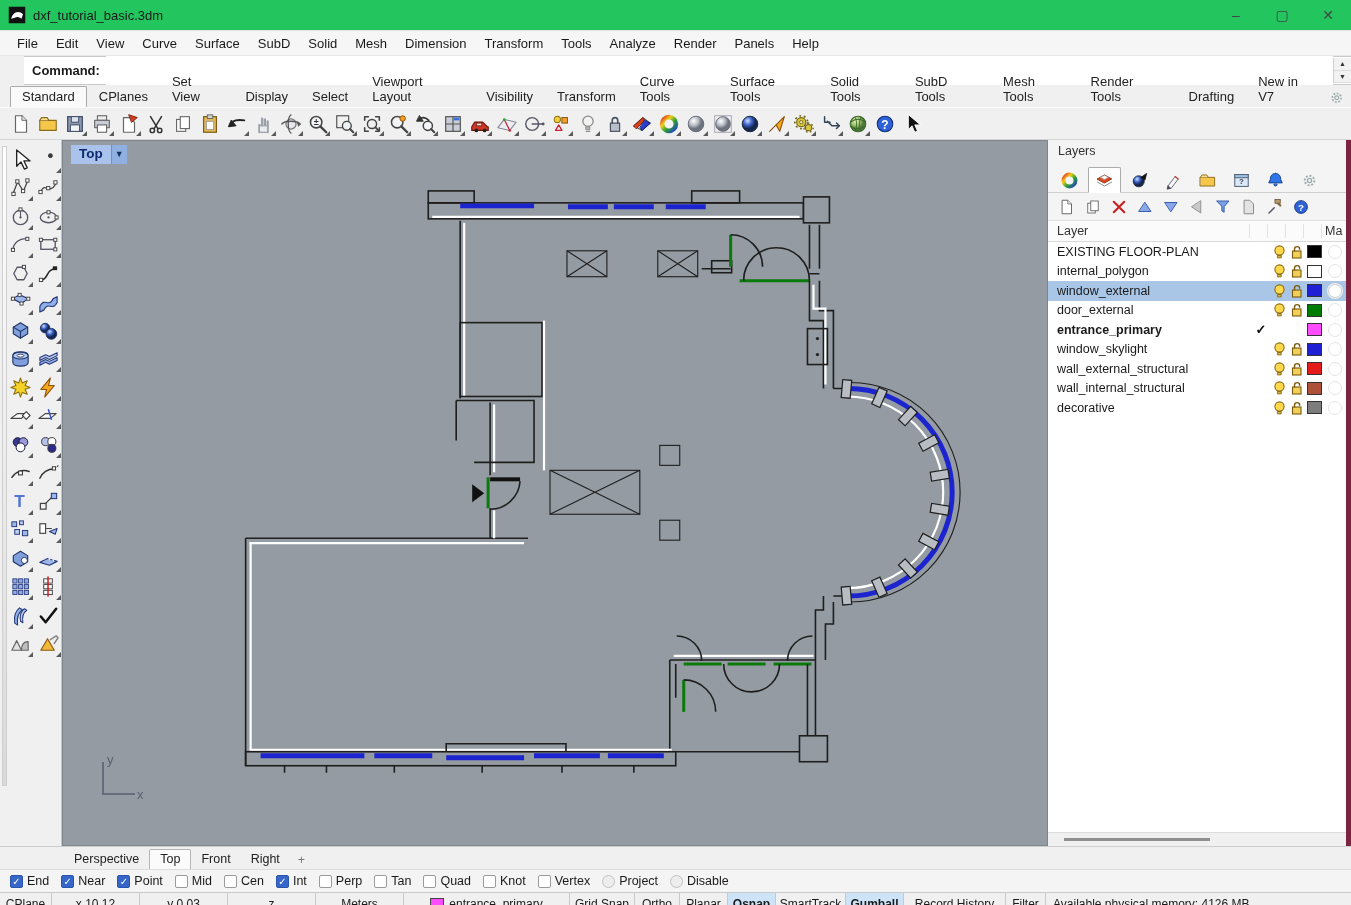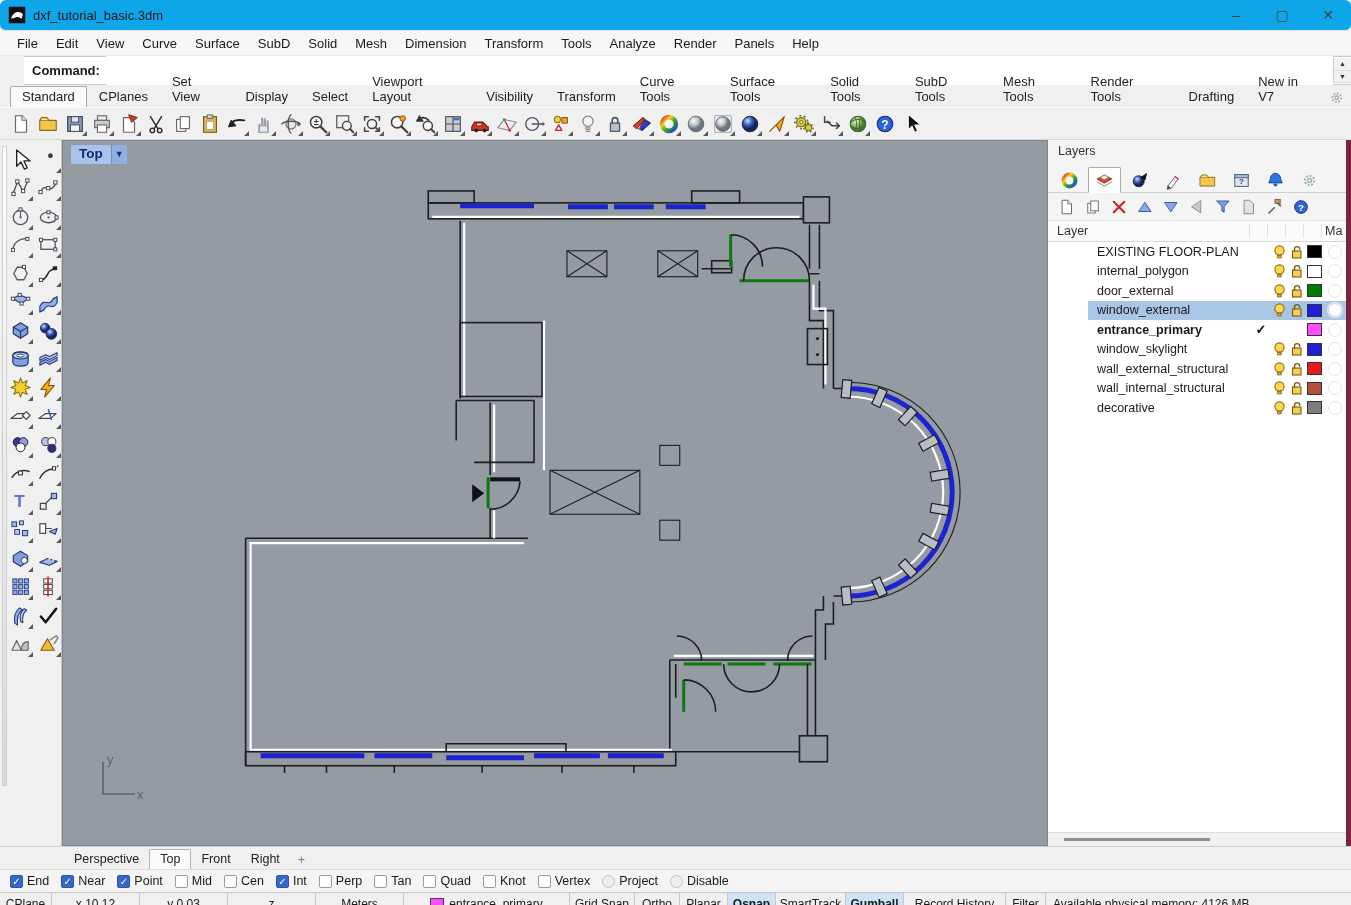--- a/index.html
+++ b/index.html
@@ -1,19 +1,19 @@
 <!DOCTYPE html>
 <html><head>
 <meta charset="utf-8">
 <style>
   html,body{margin:0;padding:0;}
   body{width:1351px;height:905px;overflow:hidden;background:#f0f0f0;
        font-family:"Liberation Sans",sans-serif;font-size:13px;color:#1a1a1a;}
   
-  .titlebar{height:30px;background:#0ea5e9;display:flex;align-items:center;border-bottom:1px solid #e3e3e3;border-radius:6px;}
+  .titlebar{height:30px;background:#22c55e;display:flex;align-items:center;border-bottom:1px solid #e3e3e3;}
   .titlebar .appicon{width:18px;height:18px;margin:0 7px 0 8px;}
   .titlebar .title{flex:1;font-size:13px;}
   .wctl{width:46px;height:30px;display:flex;align-items:center;justify-content:center;color:#444;font-size:14px;}
   
   .menubar{height:24px;background:#f6f6f6;display:flex;align-items:center;padding-left:8px;border-bottom:1px solid #e8e8e8;}
   .menu-item{padding:3px 9px;}
   
   .cmdrow{height:27px;background:#fff;border:1px solid #c9c9c9;border-left:none;border-right:none;display:flex;align-items:center;margin-left:24px;}
   .cmdrow .cmdlabel{font-weight:bold;padding:0 6px 0 8px;}
   .cmdrow input{flex:1;border:none;outline:none;height:100%;font:inherit;background:#fff;}
@@ -52,21 +52,21 @@
   .l-tab svg{width:19px;height:19px;}
   .l-tab.active{background:#fff;border:1px solid #ababab;border-bottom:1px solid #fff;border-radius:2px 2px 0 0;margin-bottom:-1px;}
   .l-tools{height:27px;display:flex;align-items:center;gap:5px;padding-left:8px;background:#f4f4f4;border-bottom:1px solid #e0e0e0;}
   .l-tool{width:21px;height:21px;display:flex;align-items:center;justify-content:center;}
   .l-tool svg{width:18px;height:18px;}
   .l-head{height:20px;display:flex;align-items:center;background:#fbfbfb;border-bottom:1px solid #d8d8d8;font-size:12.5px;color:#333;}
   .l-head .hname{flex:1;padding-left:9px;}
   .l-head .hsep{width:17px;height:14px;border-left:1px solid #e2e2e2;}
   .l-head .hmat{width:21px;height:14px;border-left:1px solid #e2e2e2;padding-left:3px;overflow:hidden;white-space:nowrap;}
   .l-list{flex:1;background:#fff;overflow:hidden;}
-  .l-row{height:19.5px;display:flex;align-items:center;font-size:12.5px;margin-left:40px;}
+  .l-row{height:19.5px;display:flex;align-items:center;font-size:12.5px;}
   .l-row.selected{background:#a9c6e7;}
   .l-row .nm{flex:1;padding-left:9px;white-space:nowrap;overflow:hidden;}
   .l-row.current .nm{font-weight:bold;}
   .cchk{width:20px;text-align:center;font-size:13px;font-weight:bold;color:#111;}
   .cbulb,.clock{width:17px;display:flex;justify-content:center;}
   .cbulb svg,.clock svg{width:13px;height:14px;}
   .cswatch{width:19px;display:flex;justify-content:center;}
   .cswatch i{display:block;width:13px;height:11px;border:1px solid #333;}
   .cmat{width:22px;display:flex;justify-content:center;align-items:center;}
   .cmat i{display:block;width:12px;height:12px;border-radius:50%;border:1px solid #e4e4e4;}
@@ -990,62 +990,62 @@
                 <path d="M4.5 6V4.2a2.6 2.6 0 015.2 0" fill="none" stroke="#7a5c10" stroke-width="1.4" stroke-linejoin="round" stroke-linecap="round"></path>
               </svg>
             </span>
             <span class="cswatch">
               <i style="background: rgb(255, 255, 255);"></i>
             </span>
             <span class="cmat">
               <i></i>
             </span>
           </div>
+          <div class="l-row selected">
+            <span class="nm">window_external</span>
+            <span class="cchk"></span>
+            <span class="cbulb">
+              <svg viewBox="0 0 13 14">
+                <circle cx="6.5" cy="5.5" r="4.6" fill="#ffd84d" stroke="#8a6a10" stroke-width="1.1"></circle>
+                <path d="M4.8 10.5h3.4v2.4H4.8z" fill="#d8b040" stroke="#8a6a10" stroke-width="0.9" stroke-linejoin="round" stroke-linecap="round"></path>
+              </svg>
+            </span>
+            <span class="clock">
+              <svg viewBox="0 0 13 14">
+                <rect x="2.5" y="6" width="8.5" height="7" fill="#f2cf58" stroke="#7a5c10" stroke-width="1.1"></rect>
+                <path d="M4.5 6V4.2a2.6 2.6 0 015.2 0" fill="none" stroke="#7a5c10" stroke-width="1.4" stroke-linejoin="round" stroke-linecap="round"></path>
+              </svg>
+            </span>
+            <span class="cswatch">
+              <i style="background: rgb(31, 31, 212);"></i>
+            </span>
+            <span class="cmat">
+              <i class="white"></i>
+            </span>
+          </div>
           <div class="l-row">
             <span class="nm">door_external</span>
             <span class="cchk"></span>
             <span class="cbulb">
               <svg viewBox="0 0 13 14">
                 <circle cx="6.5" cy="5.5" r="4.6" fill="#ffd84d" stroke="#8a6a10" stroke-width="1.1"></circle>
                 <path d="M4.8 10.5h3.4v2.4H4.8z" fill="#d8b040" stroke="#8a6a10" stroke-width="0.9" stroke-linejoin="round" stroke-linecap="round"></path>
               </svg>
             </span>
             <span class="clock">
               <svg viewBox="0 0 13 14">
                 <rect x="2.5" y="6" width="8.5" height="7" fill="#f2cf58" stroke="#7a5c10" stroke-width="1.1"></rect>
                 <path d="M4.5 6V4.2a2.6 2.6 0 015.2 0" fill="none" stroke="#7a5c10" stroke-width="1.4" stroke-linejoin="round" stroke-linecap="round"></path>
               </svg>
             </span>
             <span class="cswatch">
               <i style="background: rgb(0, 125, 0);"></i>
             </span>
             <span class="cmat">
               <i></i>
-            </span>
-          </div>
-          <div class="l-row selected">
-            <span class="nm">window_external</span>
-            <span class="cchk"></span>
-            <span class="cbulb">
-              <svg viewBox="0 0 13 14">
-                <circle cx="6.5" cy="5.5" r="4.6" fill="#ffd84d" stroke="#8a6a10" stroke-width="1.1"></circle>
-                <path d="M4.8 10.5h3.4v2.4H4.8z" fill="#d8b040" stroke="#8a6a10" stroke-width="0.9" stroke-linejoin="round" stroke-linecap="round"></path>
-              </svg>
-            </span>
-            <span class="clock">
-              <svg viewBox="0 0 13 14">
-                <rect x="2.5" y="6" width="8.5" height="7" fill="#f2cf58" stroke="#7a5c10" stroke-width="1.1"></rect>
-                <path d="M4.5 6V4.2a2.6 2.6 0 015.2 0" fill="none" stroke="#7a5c10" stroke-width="1.4" stroke-linejoin="round" stroke-linecap="round"></path>
-              </svg>
-            </span>
-            <span class="cswatch">
-              <i style="background: rgb(31, 31, 212);"></i>
-            </span>
-            <span class="cmat">
-              <i class="white"></i>
             </span>
           </div>
           <div class="l-row current">
             <span class="nm">entrance_primary</span>
             <span class="cchk">✓</span>
             <span class="cbulb"></span>
             <span class="clock"></span>
             <span class="cswatch">
               <i style="background: rgb(255, 76, 255);"></i>
             </span>

